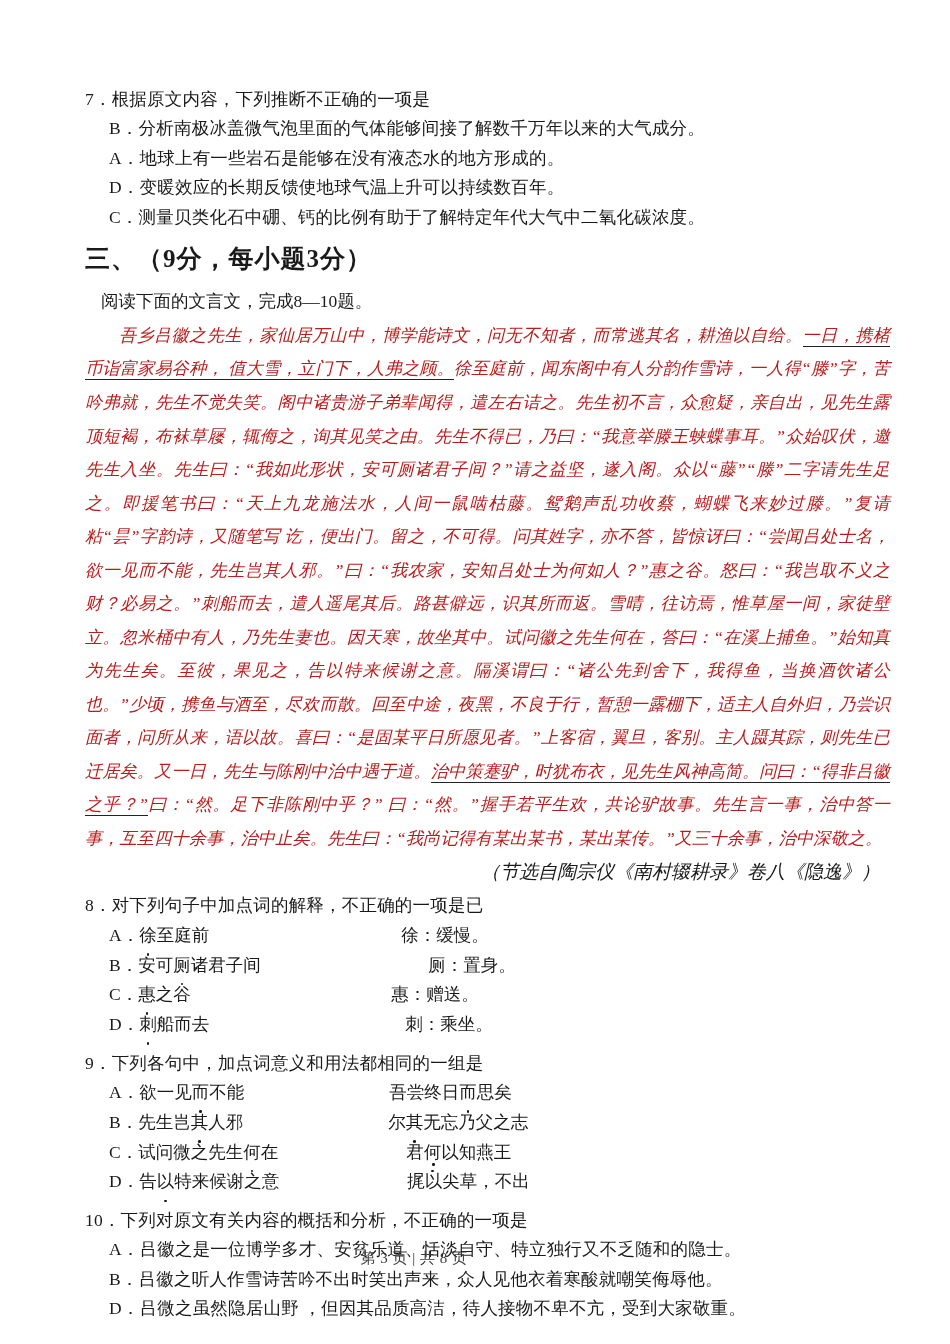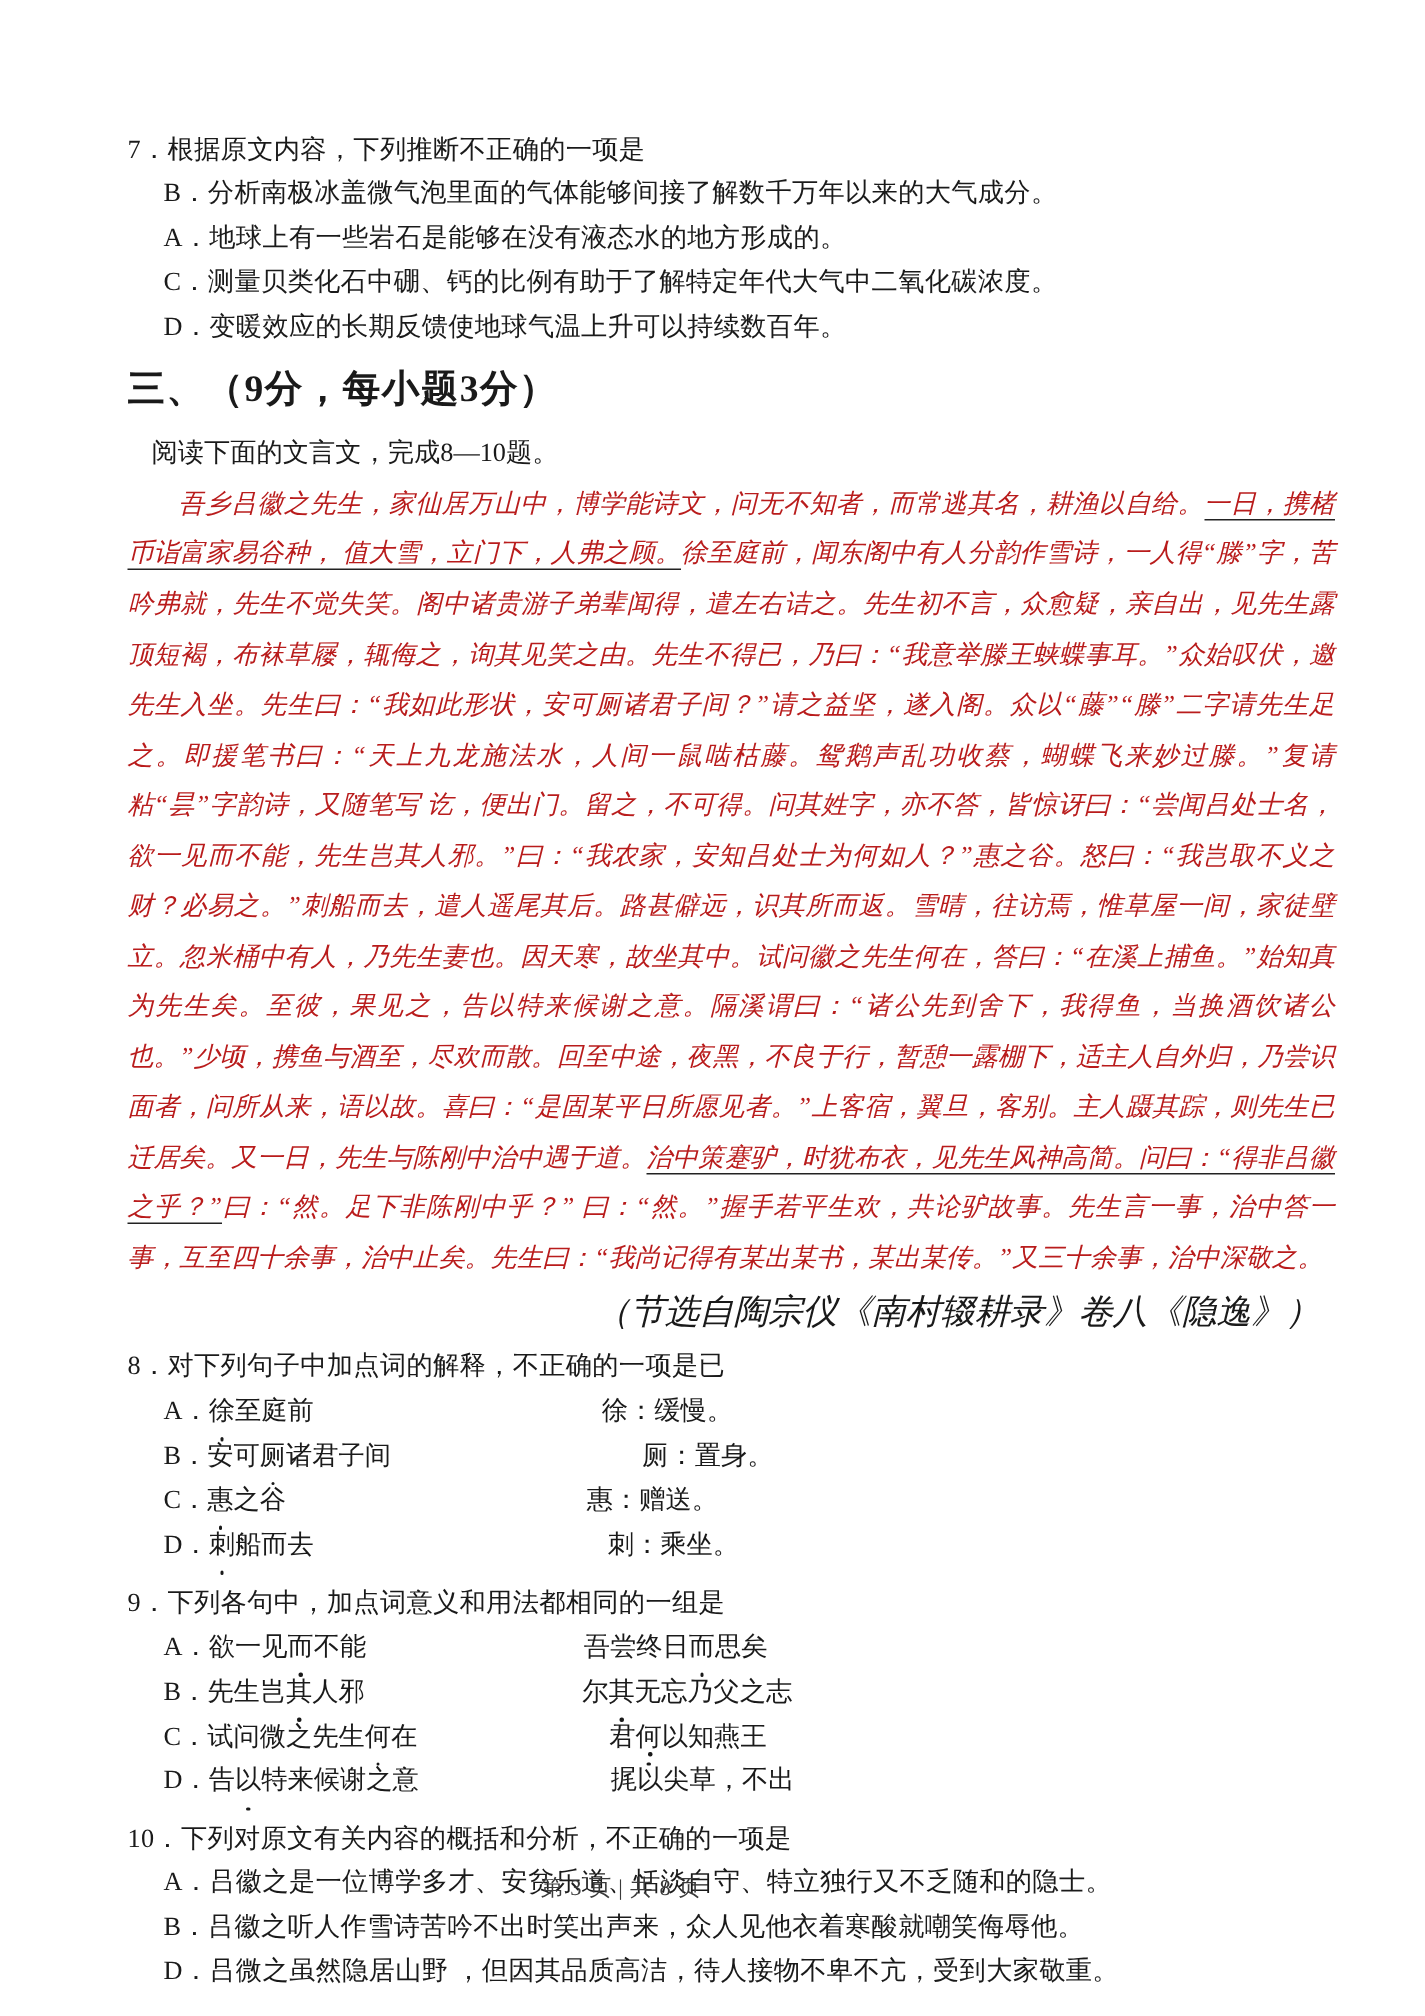--- a/index.html
+++ b/index.html
@@ -87,21 +87,21 @@
     color: #b91c1c;
   }
   .passage u {
     text-decoration: none;
     border-bottom: 1px solid #222;
     padding-bottom: 1px;
   }
   .source {
     font-family: "Liberation Serif", "DejaVu Serif", serif;
     font-style: italic;
-    font-size: 23px;
+    font-size: 19px;
     text-align: right;
     margin: 4px 0 6px 0;
     padding-right: 10px;
     white-space: nowrap;
   }
 
   
   .dot {
     position: relative;
     display: inline-block;
@@ -152,22 +152,22 @@
 </head>
 <body>
 
 <div class="page">
 
   <div>
     <p class="q-stem"><span class="num">7．</span><span>根据原文内容，下列推断不正确的一项是</span></p>
     <ul class="opt-list">
       <li class="opt"><span class="lab">B．</span><span>分析南极冰盖微气泡里面的气体能够间接了解数千万年以来的大气成分。</span></li>
       <li class="opt"><span class="lab">A．</span><span>地球上有一些岩石是能够在没有液态水的地方形成的。</span></li>
+      <li class="opt"><span class="lab">D．</span><span>变暖效应的长期反馈使地球气温上升可以持续数百年。</span></li>
       <li class="opt"><span class="lab">C．</span><span>测量贝类化石中硼、钙的比例有助于了解特定年代大气中二氧化碳浓度。</span></li>
-      <li class="opt"><span class="lab">D．</span><span>变暖效应的长期反馈使地球气温上升可以持续数百年。</span></li>
     </ul>
   </div>
 
   <div class="sec-head">三、（9分，每小题3分）</div>
   <p class="lead-in">阅读下面的文言文，完成8—10题。</p>
 
   <p class="passage"><span>吾乡吕徽之先生，家仙居万山中，博学能诗文，问无不知者，而常逃其名，耕渔以自给。</span><u>一日，携楮币诣富家易谷种， 值大雪，立门下，人弗之顾。</u><span>徐至庭前，闻东阁中有人分韵作雪诗，一人得“滕”字，苦吟弗就，先生不觉失笑。阁中诸贵游子弟辈闻得，遣左右诘之。先生初不言，众愈疑，亲自出，见先生露顶短褐，布袜草屦，辄侮之，询其见笑之由。先生不得已，乃曰：“我意举滕王蛱蝶事耳。”众始叹伏，邀先生入坐。先生曰：“我如此形状，安可厕诸君子间？”请之益坚，遂入阁。众以“藤”“滕”二字请先生足之。即援笔书曰：“天上九龙施法水，人间一鼠啮枯藤。鸳鹅声乱功收蔡，蝴蝶飞来妙过滕。”复请粘“昙”字韵诗，又随笔写 讫，便出门。留之，不可得。问其姓字，亦不答，皆惊讶曰：“尝闻吕处士名，欲一见而不能，先生岂其人邪。”曰：“我农家，安知吕处士为何如人？”惠之谷。怒曰：“我岂取不义之财？必易之。”刺船而去，遣人遥尾其后。路甚僻远，识其所而返。雪晴，往访焉，惟草屋一间，家徒壁立。忽米桶中有人，乃先生妻也。因天寒，故坐其中。试问徽之先生何在，答曰：“在溪上捕鱼。”始知真为先生矣。至彼，果见之，告以特来候谢之意。隔溪谓曰：“诸公先到舍下，我得鱼，当换酒饮诸公也。”少顷，携鱼与酒至，尽欢而散。回至中途，夜黑，不良于行，暂憩一露棚下，适主人自外归，乃尝识面者，问所从来，语以故。喜曰：“是固某平日所愿见者。”上客宿，翼旦，客别。主人蹑其踪，则先生已迁居矣。又一日，先生与陈刚中治中遇于道。</span><u>治中策蹇驴，时犹布衣，见先生风神高简。问曰：“得非吕徽之乎？”</u><span>曰：“然。足下非陈刚中乎？” 曰：“然。”握手若平生欢，共论驴故事。先生言一事，治中答一事，互至四十余事，治中止矣。先生曰：“我尚记得有某出某书，某出某传。”又三十余事，治中深敬之。</span></p>
 
   <div class="source">（节选自陶宗仪《南村辍耕录》卷八《隐逸》）</div>
 

